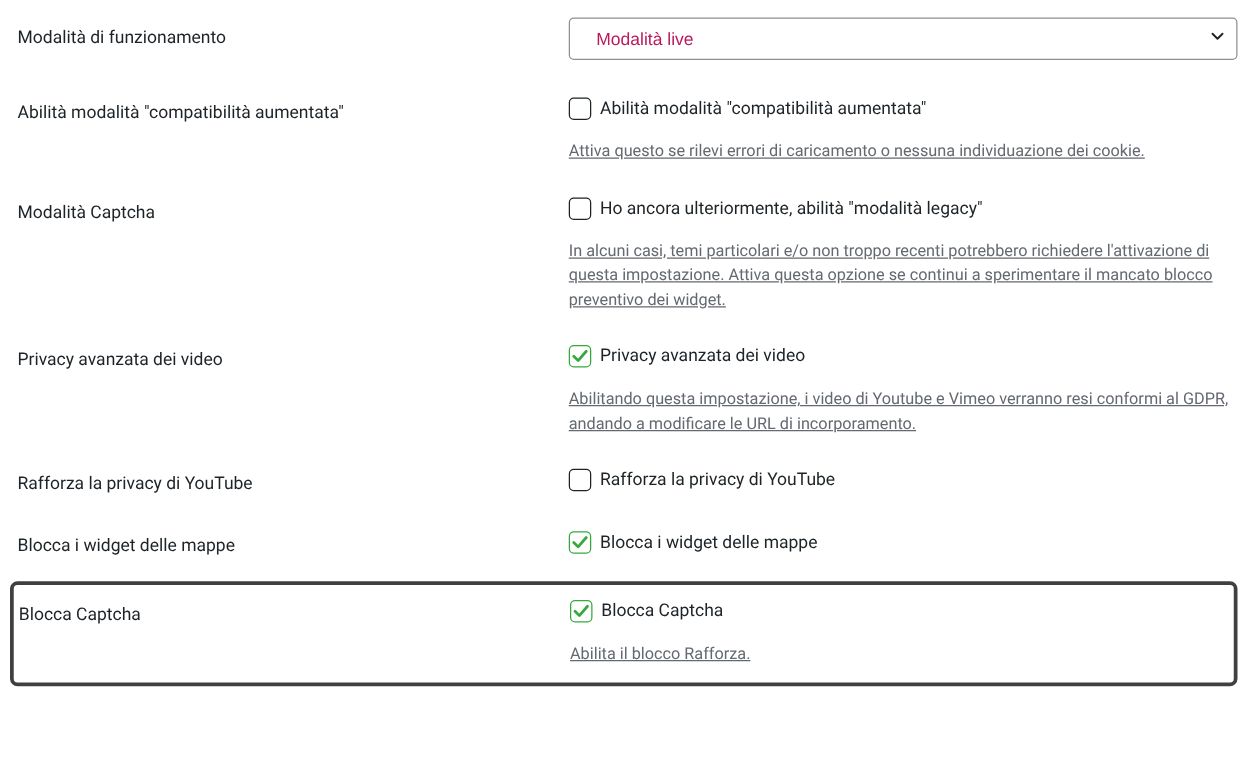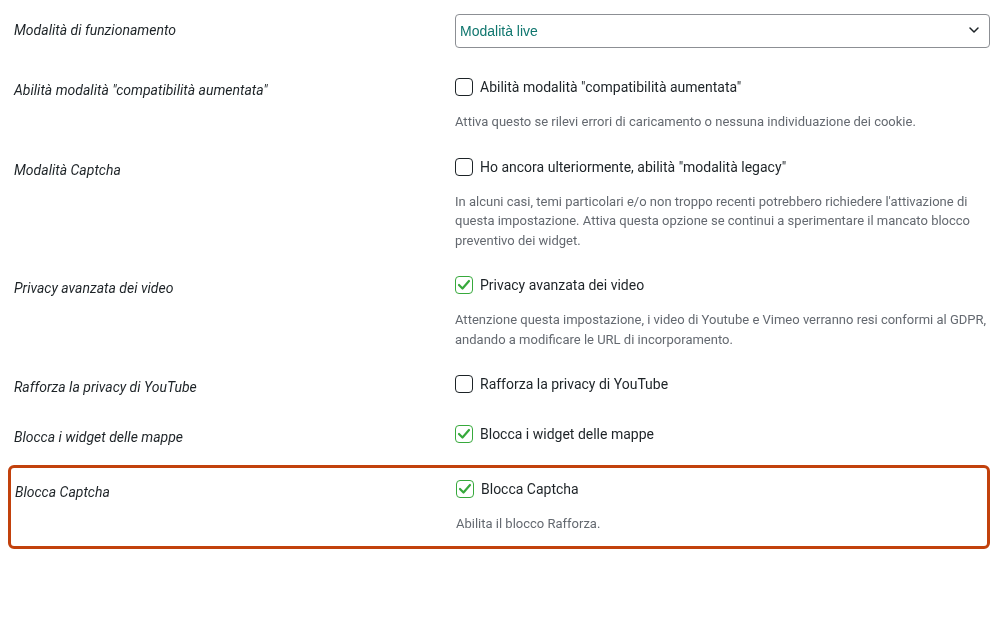--- a/index.html
+++ b/index.html
@@ -22,39 +22,38 @@
       align-items: flex-start;
       padding: 16px 0 10px 0;
     }
     .setting-label {
       width: 445px;
       flex-shrink: 0;
       font-size: 14px;
       color: #1d2327;
       padding-top: 4px;
       padding-left: 4px;
-      font-style: italic;
     }
     .setting-control {
       flex: 1;
     }
     .select-wrapper {
       position: relative;
       width: 100%;
     }
     select {
       width: 100%;
-      padding: 8px 30px 8px 4px;
+      padding: 8px 30px 8px 21px;
       font-size: 14px;
       border: 1px solid #8c8f94;
       border-radius: 4px;
       background: #fff;
       appearance: none;
       cursor: pointer;
-      color: #0f766e;
+      color: #be185d;
     }
     .select-arrow {
       position: absolute;
       right: 10px;
       top: 50%;
       transform: translateY(-50%);
       pointer-events: none;
     }
     .checkbox-row {
       display: flex;
@@ -86,23 +85,24 @@
     .checkbox-label {
       font-size: 14px;
       color: #1d2327;
       cursor: pointer;
     }
     .description {
       font-size: 13px;
       color: #646970;
       line-height: 1.5;
       margin-top: 16px;
+      text-decoration: underline;
     }
     .highlighted-row {
-      border: 3px solid #c2410c;
+      border: 3px solid #404040;
       border-radius: 6px;
       padding: 12px 4px 12px 0;
       margin-left: -2px;
       margin-top: 6px;
     }
     .highlighted-row .setting-row {
       padding: 0;
     }
     .first-row {
       padding-top: 4px;
@@ -163,21 +163,21 @@
     <div class="setting-label">Privacy avanzata dei video</div>
     <div class="setting-control">
       <div class="checkbox-row">
         <span class="checkbox checked">
           <svg width="14" height="14" viewBox="0 0 14 14">
               <path d="M2 7 L5.5 10.5 L12 3" stroke="#37a93c" stroke-width="2.2" fill="none" stroke-linecap="round" stroke-linejoin="round"></path>
             </svg>
         </span>
         <span class="checkbox-label">Privacy avanzata dei video</span>
       </div>
-      <div class="description">Attenzione questa impostazione, i video di Youtube e Vimeo verranno resi conformi al GDPR, andando a modificare le URL di incorporamento.</div>
+      <div class="description">Abilitando questa impostazione, i video di Youtube e Vimeo verranno resi conformi al GDPR, andando a modificare le URL di incorporamento.</div>
     </div>
   </div>
 
   <div class="setting-row">
     <div class="setting-label">Rafforza la privacy di YouTube</div>
     <div class="setting-control">
       <div class="checkbox-row">
         <span class="checkbox">
           
         </span>

